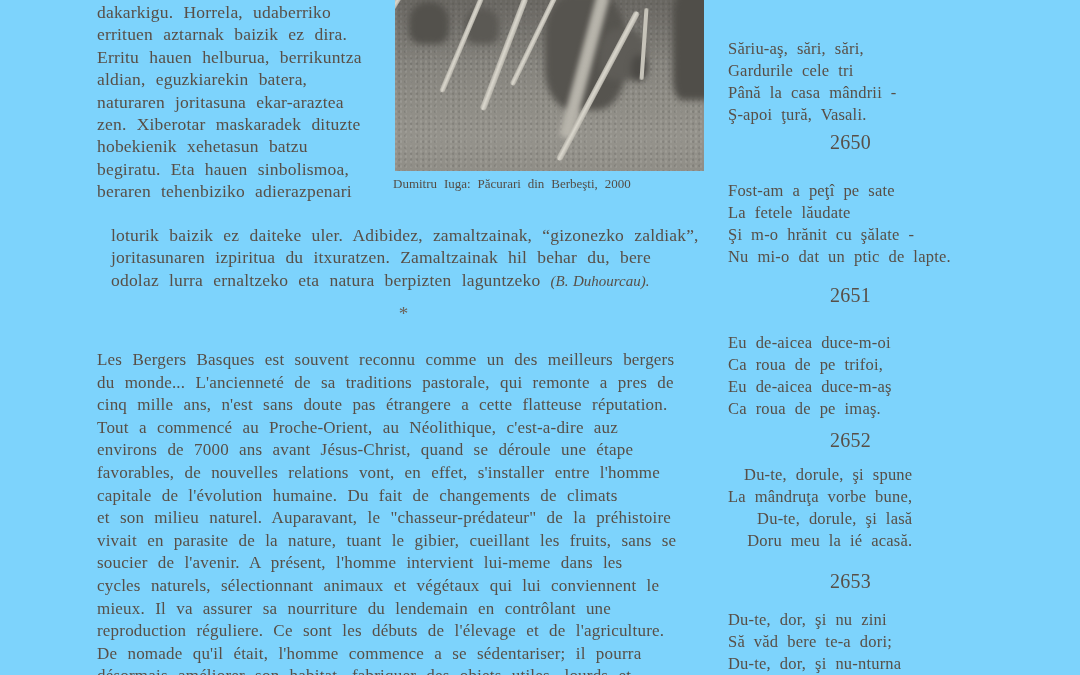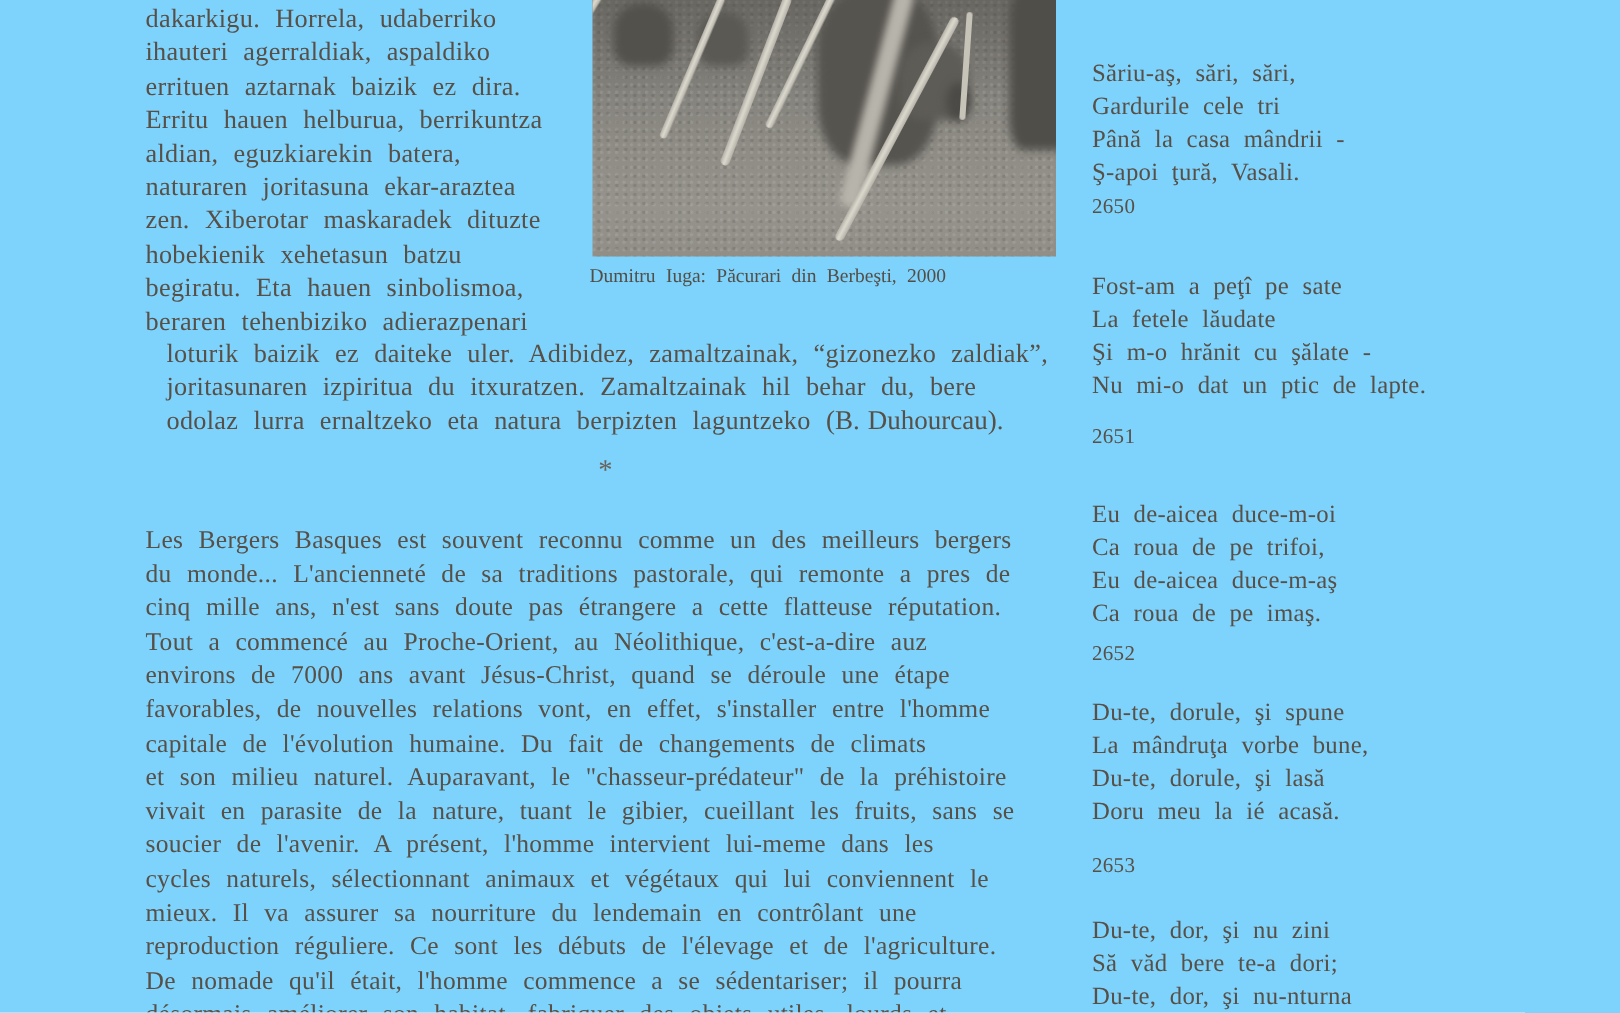--- a/index.html
+++ b/index.html
@@ -18,21 +18,21 @@
     position:absolute;left:97px;top:1px;width:300px;
     font-size:17.5px;line-height:22.4px;word-spacing:0.32em;
     letter-spacing:0.2px;
   }
   
   .basque-wide{
     position:absolute;left:111px;top:224px;width:620px;
     font-size:17.5px;line-height:22.4px;word-spacing:0.32em;
     letter-spacing:0.2px;
   }
-  .attribution{font-size:18px;letter-spacing:0;word-spacing:0.05em;}
+  .attribution{font-size:15px;letter-spacing:0;word-spacing:0.05em;font-style:italic;}
 
   
   .photo{
     position:absolute;left:395px;top:0;width:309px;height:171px;
     overflow:hidden;
     background:
       radial-gradient(circle at 20% 30%, rgba(255,255,255,0.10) 1px, transparent 1.4px),
       radial-gradient(circle at 70% 60%, rgba(0,0,0,0.10) 1px, transparent 1.4px),
       linear-gradient(180deg,#7b7973 0%,#82807a 30%,#8d8b84 55%,#95938c 80%,#908e87 100%);
     background-size:5px 5px,6px 6px,100% 100%;
@@ -73,36 +73,35 @@
   .french{
     position:absolute;left:97px;top:349px;width:625px;
     font-size:17px;line-height:22.6px;word-spacing:0.34em;
     letter-spacing:0.2px;
   }
 
   
   .right-col{position:absolute;left:728px;top:0;width:250px;
     font-size:16.5px;letter-spacing:0.2px;word-spacing:0.28em;}
   .stanza{position:absolute;left:0;line-height:21.9px;}
-  .verse-number{position:absolute;left:0;width:245px;text-align:left;
-    font-size:14px;word-spacing:0;}
+  .verse-number{position:absolute;left:0;width:245px;text-align:center;
+    font-size:20px;word-spacing:0;}
   .st1{top:38px;} .n2650{top:131px;}
   .st2{top:180px;} .n2651{top:284px;}
   .st3{top:321px;margin-top:11px;} .n2652{top:429px;}
-  .st4{top:464px;} .n2653{top:570px;}
+  .st4{top:464px;text-align:right;} .n2653{top:570px;}
   .st5{top:609px;}
 </style>
 </head>
 <body>
 
 <div class="page">
 
   <div class="basque-narrow">
     <div class="line">dakarkigu. Horrela, udaberriko</div>
-    <div class="line">ihauteri  agerraldiak, aspaldiko</div>
     <div class="line">errituen  aztarnak  baizik  ez  dira.</div>
     <div class="line">Erritu  hauen  helburua, berrikuntza</div>
     <div class="line">aldian, eguzkiarekin  batera,</div>
     <div class="line">naturaren  joritasuna  ekar-araztea</div>
     <div class="line">zen. Xiberotar  maskaradek  dituzte</div>
     <div class="line">hobekienik  xehetasun  batzu</div>
     <div class="line">begiratu. Eta  hauen  sinbolismoa,</div>
     <div class="line">beraren  tehenbiziko  adierazpenari</div>
   </div>
 

